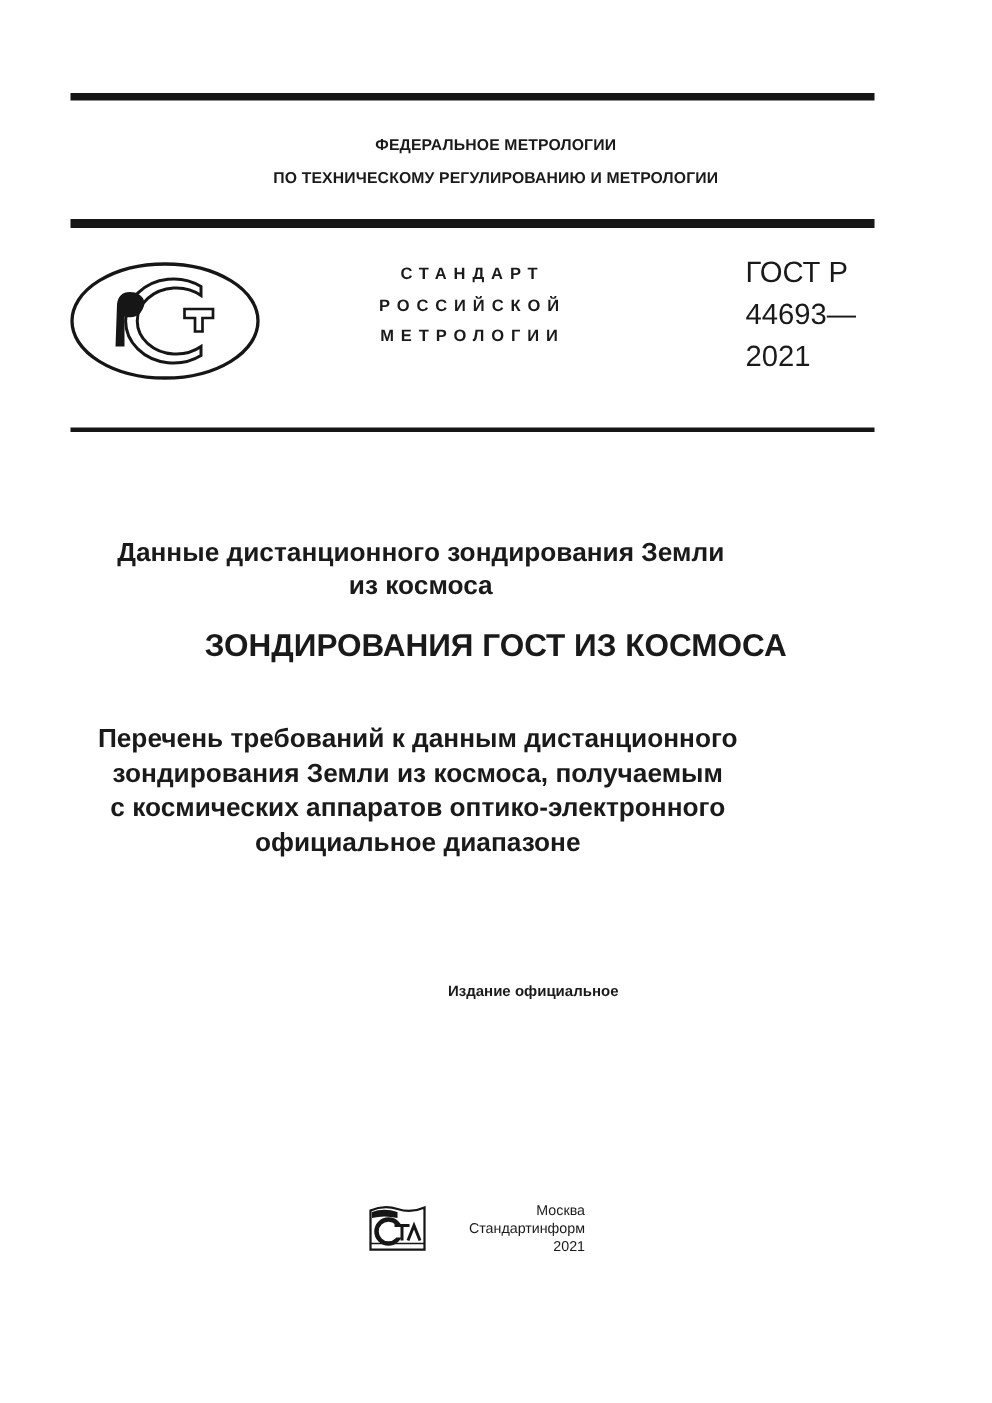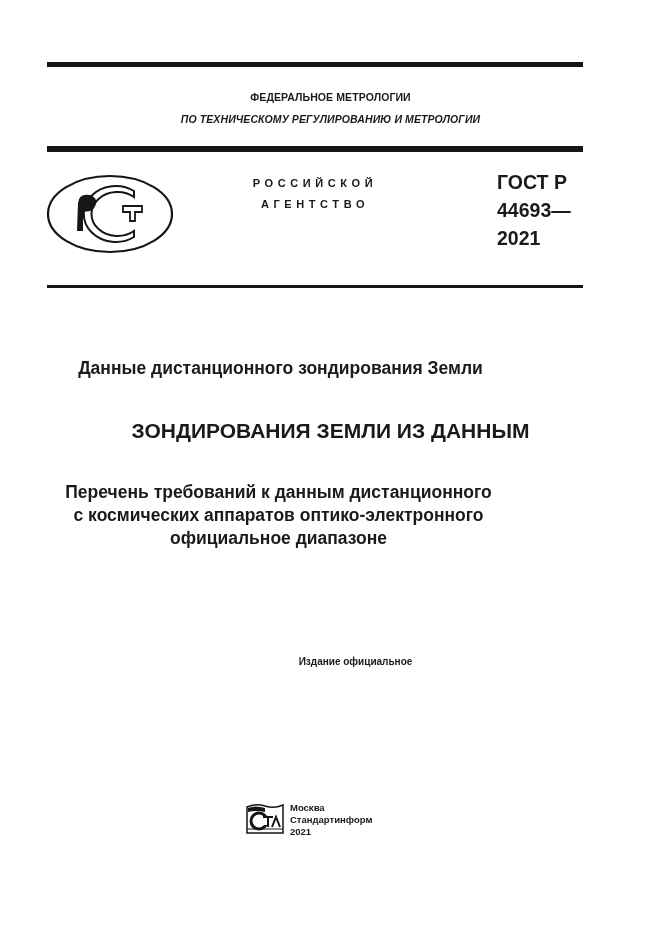--- a/index.html
+++ b/index.html
@@ -4,75 +4,78 @@
 <style>
   html, body { margin: 0; padding: 0; background: #ffffff; }
   body { width: 661px; height: 935px; position: relative; overflow: hidden;
          font-family: "Liberation Sans", sans-serif; color: #1a1a1a; }
   .rule { position: absolute; left: 47px; width: 536px; background: #161616; }
   .agency { position: absolute; left: 0; width: 661px; text-align: center;
             font-weight: bold; font-size: 10.5px; letter-spacing: 0.1px; }
   .logo { position: absolute; left: 46px; top: 173px; width: 128px; height: 82px; }
   .natstd { position: absolute; left: 210px; top: 173px; width: 210px; text-align: center;
             font-weight: bold; font-size: 11px; letter-spacing: 4.6px; line-height: 20.5px; }
-  .gost { position: absolute; left: 497px; top: 168px; font-weight: bold; font-size: 19.5px;
+  .gost { position: absolute; left: 497px; top: 168px; font-weight: normal; font-size: 19.5px;
           line-height: 28px; }
   .title1 { position: absolute; left: 0; top: 357px; width: 561px; text-align: center;
             font-weight: bold; font-size: 17.5px; line-height: 22px; }
   .title2 { position: absolute; left: 0; top: 417px; width: 661px; text-align: center;
             font-weight: bold; font-size: 21px; line-height: 28px; }
   .title3 { position: absolute; left: 0; top: 481px; width: 557px; text-align: center;
             font-weight: bold; font-size: 17.5px; line-height: 23px; }
   .edition { position: absolute; left: 0; top: 656px; width: 661px; text-align: center;
              font-weight: bold; font-size: 10px; padding-left: 25px; }
   .publisher-logo { position: absolute; left: 246px; top: 803px; width: 38px; height: 32px; }
-  .publisher { position: absolute; left: 290px; top: 802px; width: 100px; text-align: left;
-               font-weight: bold; font-size: 9.5px; line-height: 12px; }
+  .publisher { position: absolute; left: 290px; top: 802px; width: 100px; text-align: right;
+               font-weight: normal; font-size: 9.5px; line-height: 12px; }
   .line { display: block; white-space: nowrap; }
 </style>
 </head>
 <body>
 
 <div class="rule" style="top:62px;height:5px;"></div>
 <div class="agency" style="top:91px;">ФЕДЕРАЛЬНОЕ МЕТРОЛОГИИ</div>
-<div class="agency" style="top:113px;font-style:italic;">ПО ТЕХНИЧЕСКОМУ РЕГУЛИРОВАНИЮ И МЕТРОЛОГИИ</div>
+<div class="agency" style="top:113px;">ПО ТЕХНИЧЕСКОМУ РЕГУЛИРОВАНИЮ И МЕТРОЛОГИИ</div>
 <div class="rule" style="top:146px;height:6px;"></div>
 
 <div class="logo">
   <svg width="128" height="82" viewBox="0 0 128 82">
     <ellipse cx="64" cy="41" rx="62" ry="38" fill="none" stroke="#161616" stroke-width="2.2"></ellipse>
     <path d="M88 18 A32 28 0 1 0 88 64 L88 58 A26 22 0 1 1 88 24 Z" fill="none" stroke="#161616" stroke-width="2"></path>
     <path d="M32 30 Q33 20 44 22 Q54 26 48 35 Q44 40 37 38 L37 58 L31 58 Z" fill="#161616"></path>
     <path d="M77 33 L96 33 L96 39 L89 39 L89 48 L84 48 L84 39 L77 39 Z" fill="none" stroke="#161616" stroke-width="1.8"></path>
   </svg>
 </div>
 
 <div class="natstd">
+  <span class="line">СТАНДАРТ</span>
   <span class="line">РОССИЙСКОЙ</span>
-  <span class="line">АГЕНТСТВО</span>
+  <span class="line">МЕТРОЛОГИИ</span>
 </div>
 
 <div class="gost">
   <span class="line">ГОСТ Р</span>
   <span class="line">44693—</span>
   <span class="line">2021</span>
 </div>
 
 <div class="rule" style="top:285px;height:3px;"></div>
 
 <div class="title1">
   <span class="line">Данные дистанционного зондирования Земли</span>
+  <span class="line">из космоса</span>
 </div>
 
 <div class="title2">
-  <span class="line">ЗОНДИРОВАНИЯ ЗЕМЛИ ИЗ ДАННЫМ</span>
+  <span class="line">ЗОНДИРОВАНИЯ ГОСТ ИЗ КОСМОСА</span>
 </div>
 
 <div class="title3">
   <span class="line">Перечень требований к данным дистанционного</span>
+  <span class="line">зондирования Земли из космоса, получаемым</span>
   <span class="line">с космических аппаратов оптико-электронного</span>
   <span class="line">официальное диапазоне</span>
 </div>
 
 <div class="edition">Издание официальное</div>
 
 <div class="publisher-logo">
   <svg width="38" height="32" viewBox="0 0 38 32">
     <path d="M1 4 Q10 0 19 3 Q28 6 37 2 L37 30 L1 30 Z" fill="none" stroke="#161616" stroke-width="1.5"></path>
     <path d="M2 5 Q10 2 19 5 L19 9 Q10 7 2 9 Z" fill="#161616"></path>

